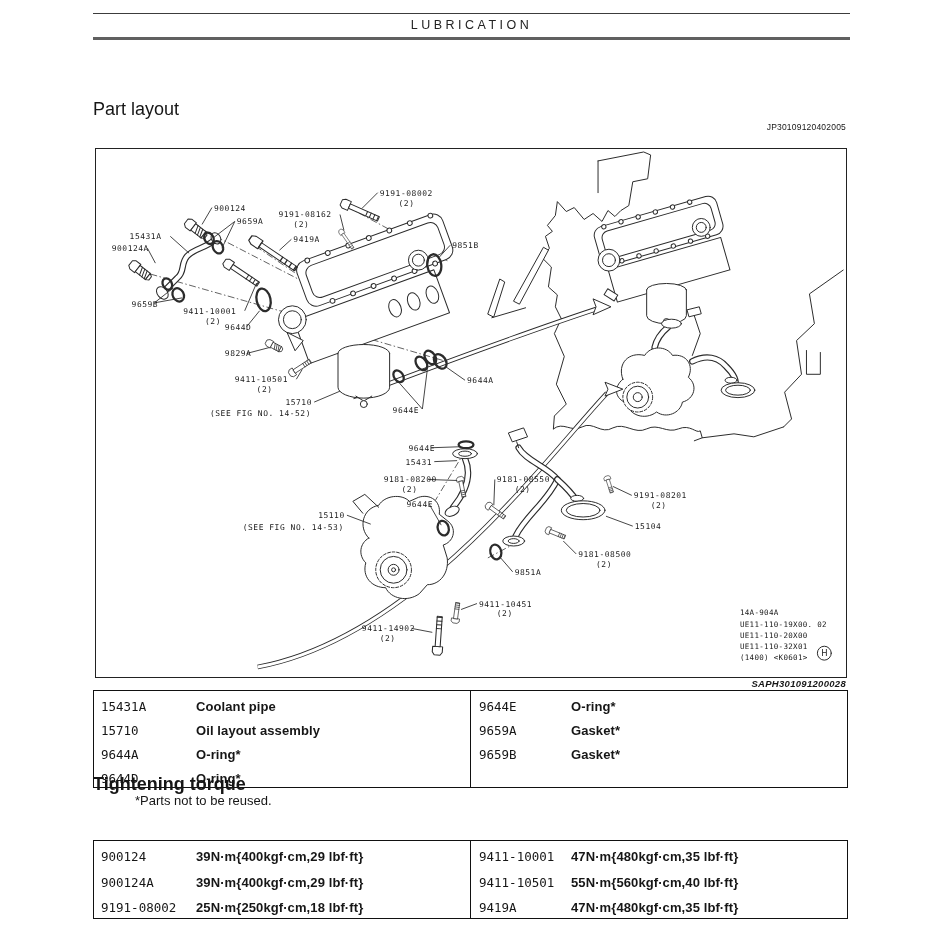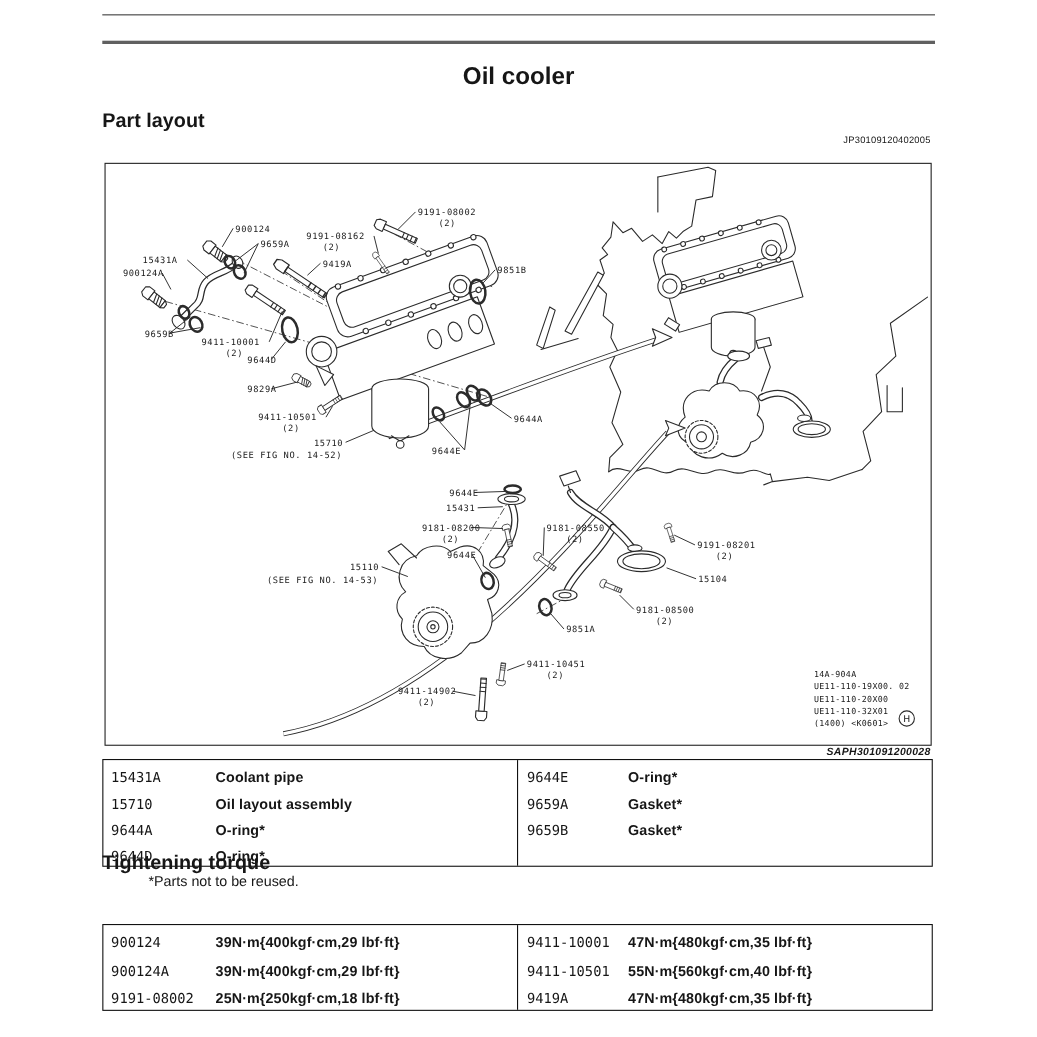--- a/index.html
+++ b/index.html
@@ -4,21 +4,21 @@
 <style>
   html,body{margin:0;padding:0;background:#ffffff;}
   .page{position:relative;width:943px;height:943px;background:#fff;
         font-family:"Liberation Sans",sans-serif;color:#161616;overflow:hidden;}
   .rule-top{position:absolute;left:93px;top:13px;width:757px;height:1px;background:#3c3c3c;}
   .running-head{position:absolute;left:0;top:18px;width:100%;text-align:center;
         font-size:12.5px;letter-spacing:3.5px;color:#222;}
   .rule-heavy{position:absolute;left:93px;top:37px;width:757px;height:3px;background:#606060;}
   .page-title{position:absolute;left:0;top:56px;width:100%;text-align:center;
         font-size:22px;font-weight:bold;margin:0;}
-  .section-heading{position:absolute;left:93px;top:99px;font-size:18px;font-weight:bold;margin:0;}
+  .section-heading{position:absolute;left:93px;top:99px;font-size:18px;font-weight:normal;margin:0;}
   .doc-code{position:absolute;right:97px;top:122px;font-size:8.5px;letter-spacing:0.2px;}
   .figure{position:absolute;left:95px;top:148px;width:750px;height:528px;border:1px solid #222;margin:0;}
   .figure svg{position:absolute;left:0;top:0;width:100%;height:100%;}
   .figure-code{position:absolute;right:97px;top:678px;font-size:9.5px;font-weight:bold;letter-spacing:0.3px;font-style:italic;}
 
   
   .dtable{position:absolute;left:93px;width:755px;border:1.6px solid #111;display:flex;box-sizing:border-box;background:#fff;}
   .parts-pos{top:690px;height:98px;}
   .torque-pos{top:840px;height:79px;}
   .tcol{box-sizing:border-box;padding-top:3px;}
@@ -48,23 +48,23 @@
   .plbl{font-family:"DejaVu Sans Mono","Liberation Mono",monospace;font-size:8px;letter-spacing:0.55px;fill:#1a1a1a;}
   .ref{font-family:"DejaVu Sans Mono","Liberation Mono",monospace;font-size:7.6px;letter-spacing:0.3px;fill:#1a1a1a;}
   .refbadge{font-family:"DejaVu Sans",sans-serif;font-size:8.5px;fill:#1a1a1a;text-anchor:middle;}
 </style>
 </head>
 <body>
 
 <div class="page">
 
   <div class="rule-top"></div>
+  <div class="running-head">LUBRICATION</div>
   <div class="rule-heavy"></div>
 
-  <h1 class="page-title">Oil cooler</h1>
   <h2 class="section-heading">Part layout</h2>
   <div class="doc-code">JP30109120402005</div>
 
   <figure class="figure">
     <svg viewBox="0 0 750 532">
       <defs>
         <symbol id="bolt" overflow="visible">
           <polygon points="-3,-2.8 0,-4.8 6,-4.8 6,4.8 0,4.8 -3,2.8" class="art fw"></polygon>
           <rect x="6" y="-2.4" width="32" height="4.8" class="art fw"></rect>
           <line x1="25" y1="-2.4" x2="25" y2="2.4" class="art"></line>

